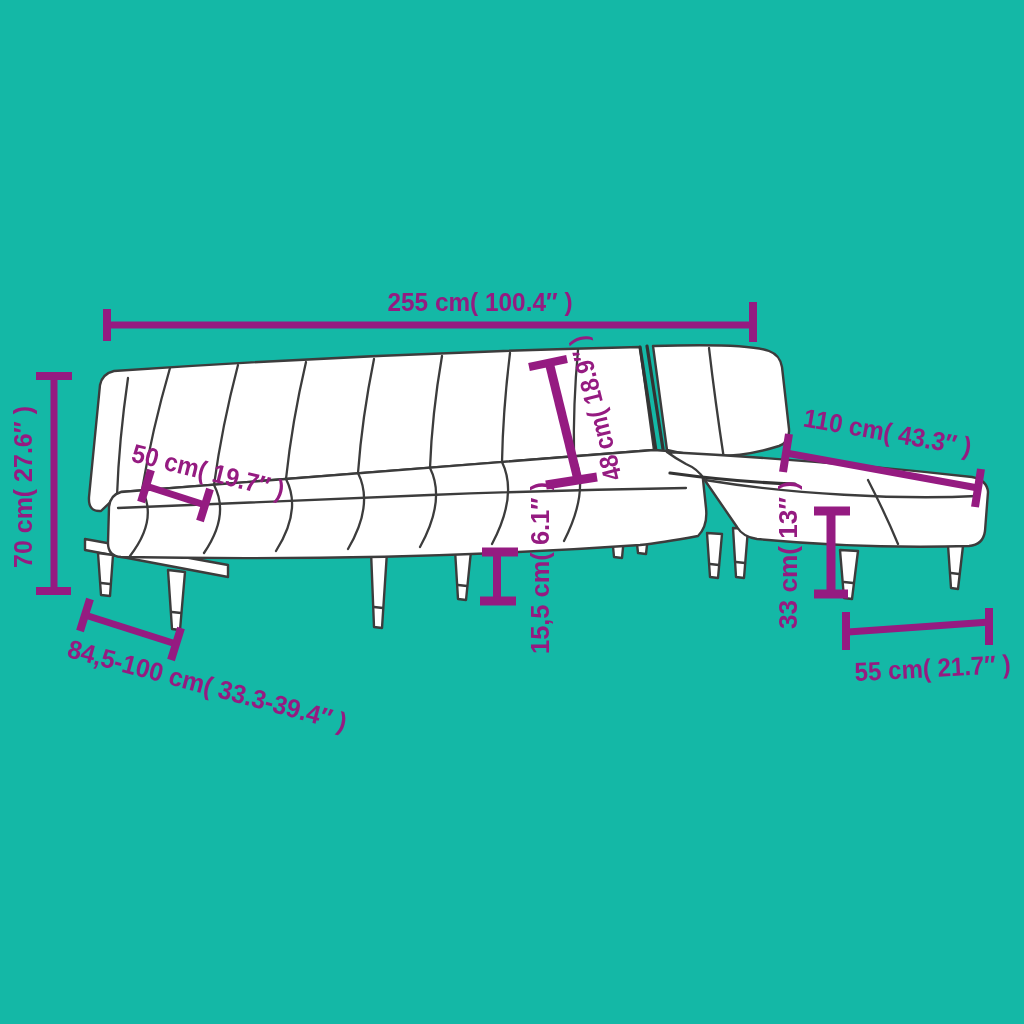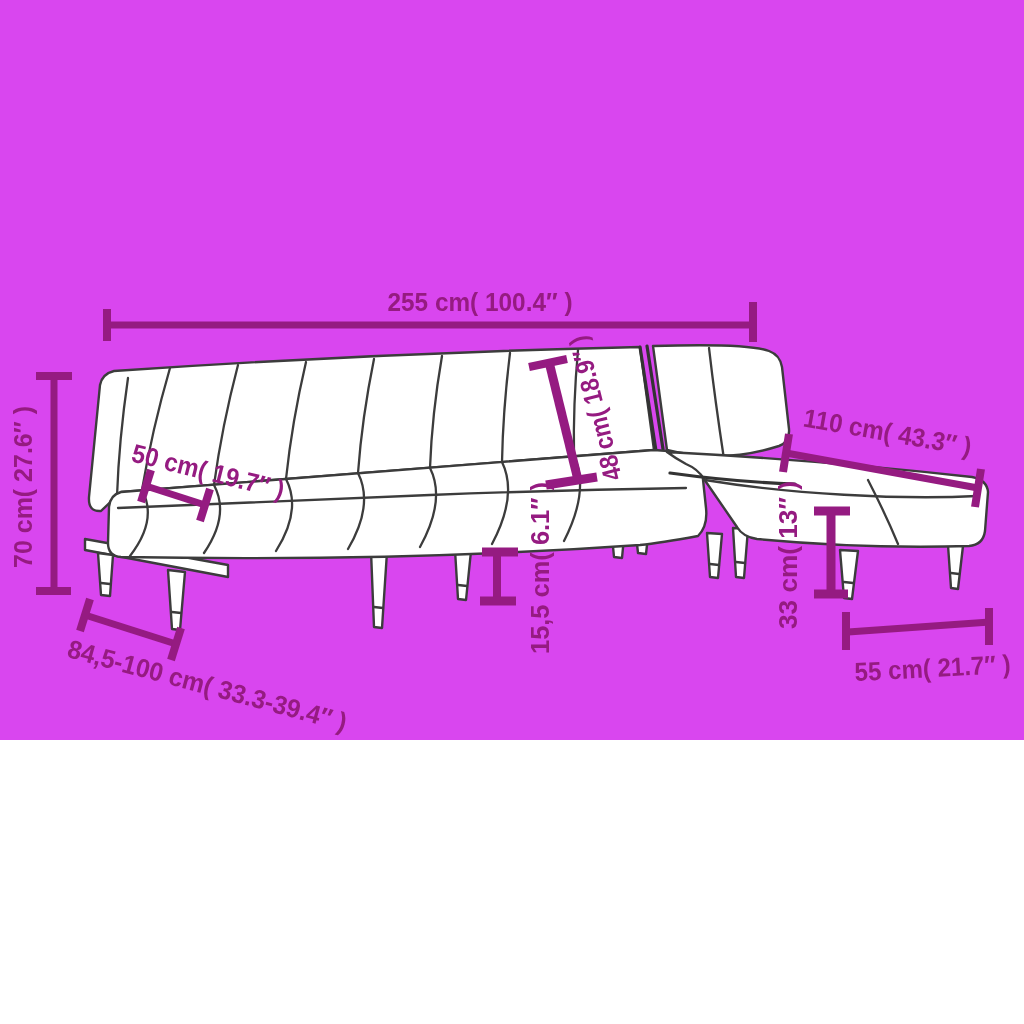--- a/index.html
+++ b/index.html
@@ -7,22 +7,22 @@
     padding: 0;
     background: #ffffff;
     width: 1024px;
     height: 1024px;
     overflow: hidden;
     font-family: "Liberation Sans", sans-serif;
   }
   .stage {
     position: relative;
     width: 1024px;
-    height: 740px;
-    background: #d946ef;
+    height: 1024px;
+    background: #14b8a6;
   }
   svg { display: block; }
   .sofa-line {
     fill: none;
     stroke: #3c3c3c;
     stroke-width: 2.3;
     stroke-linecap: round;
     stroke-linejoin: round;
   }
   .sofa-fill {

